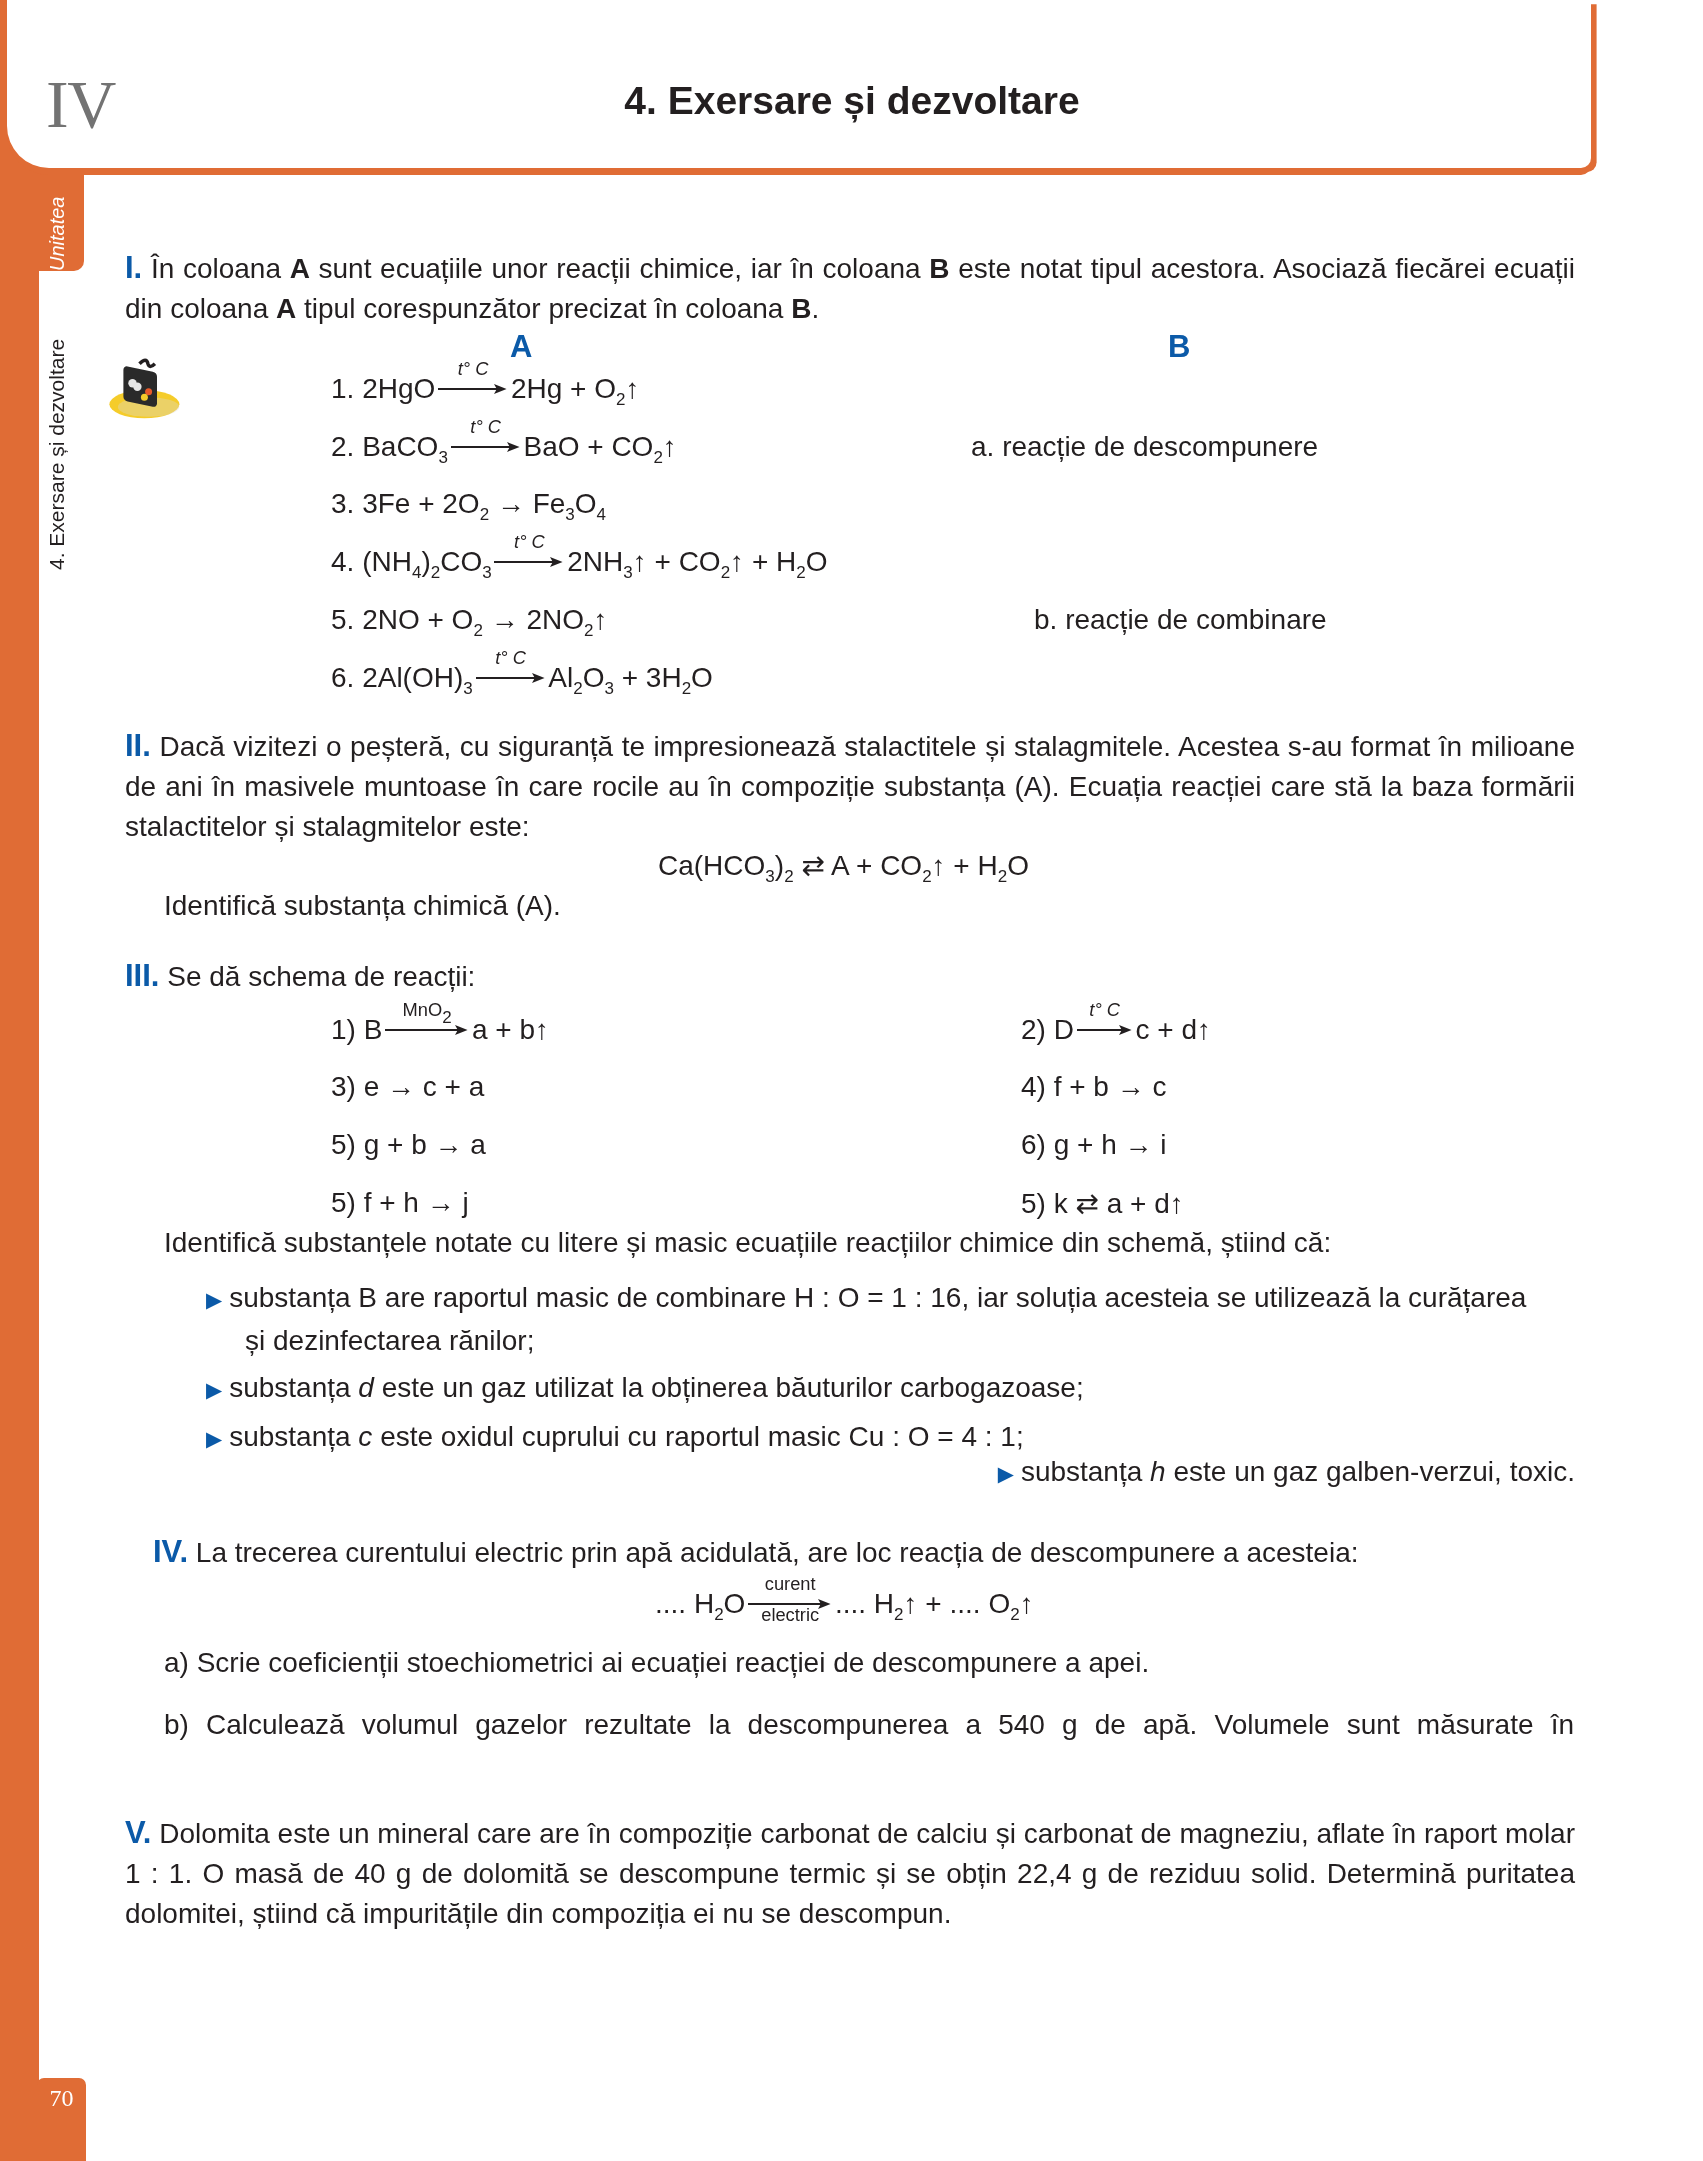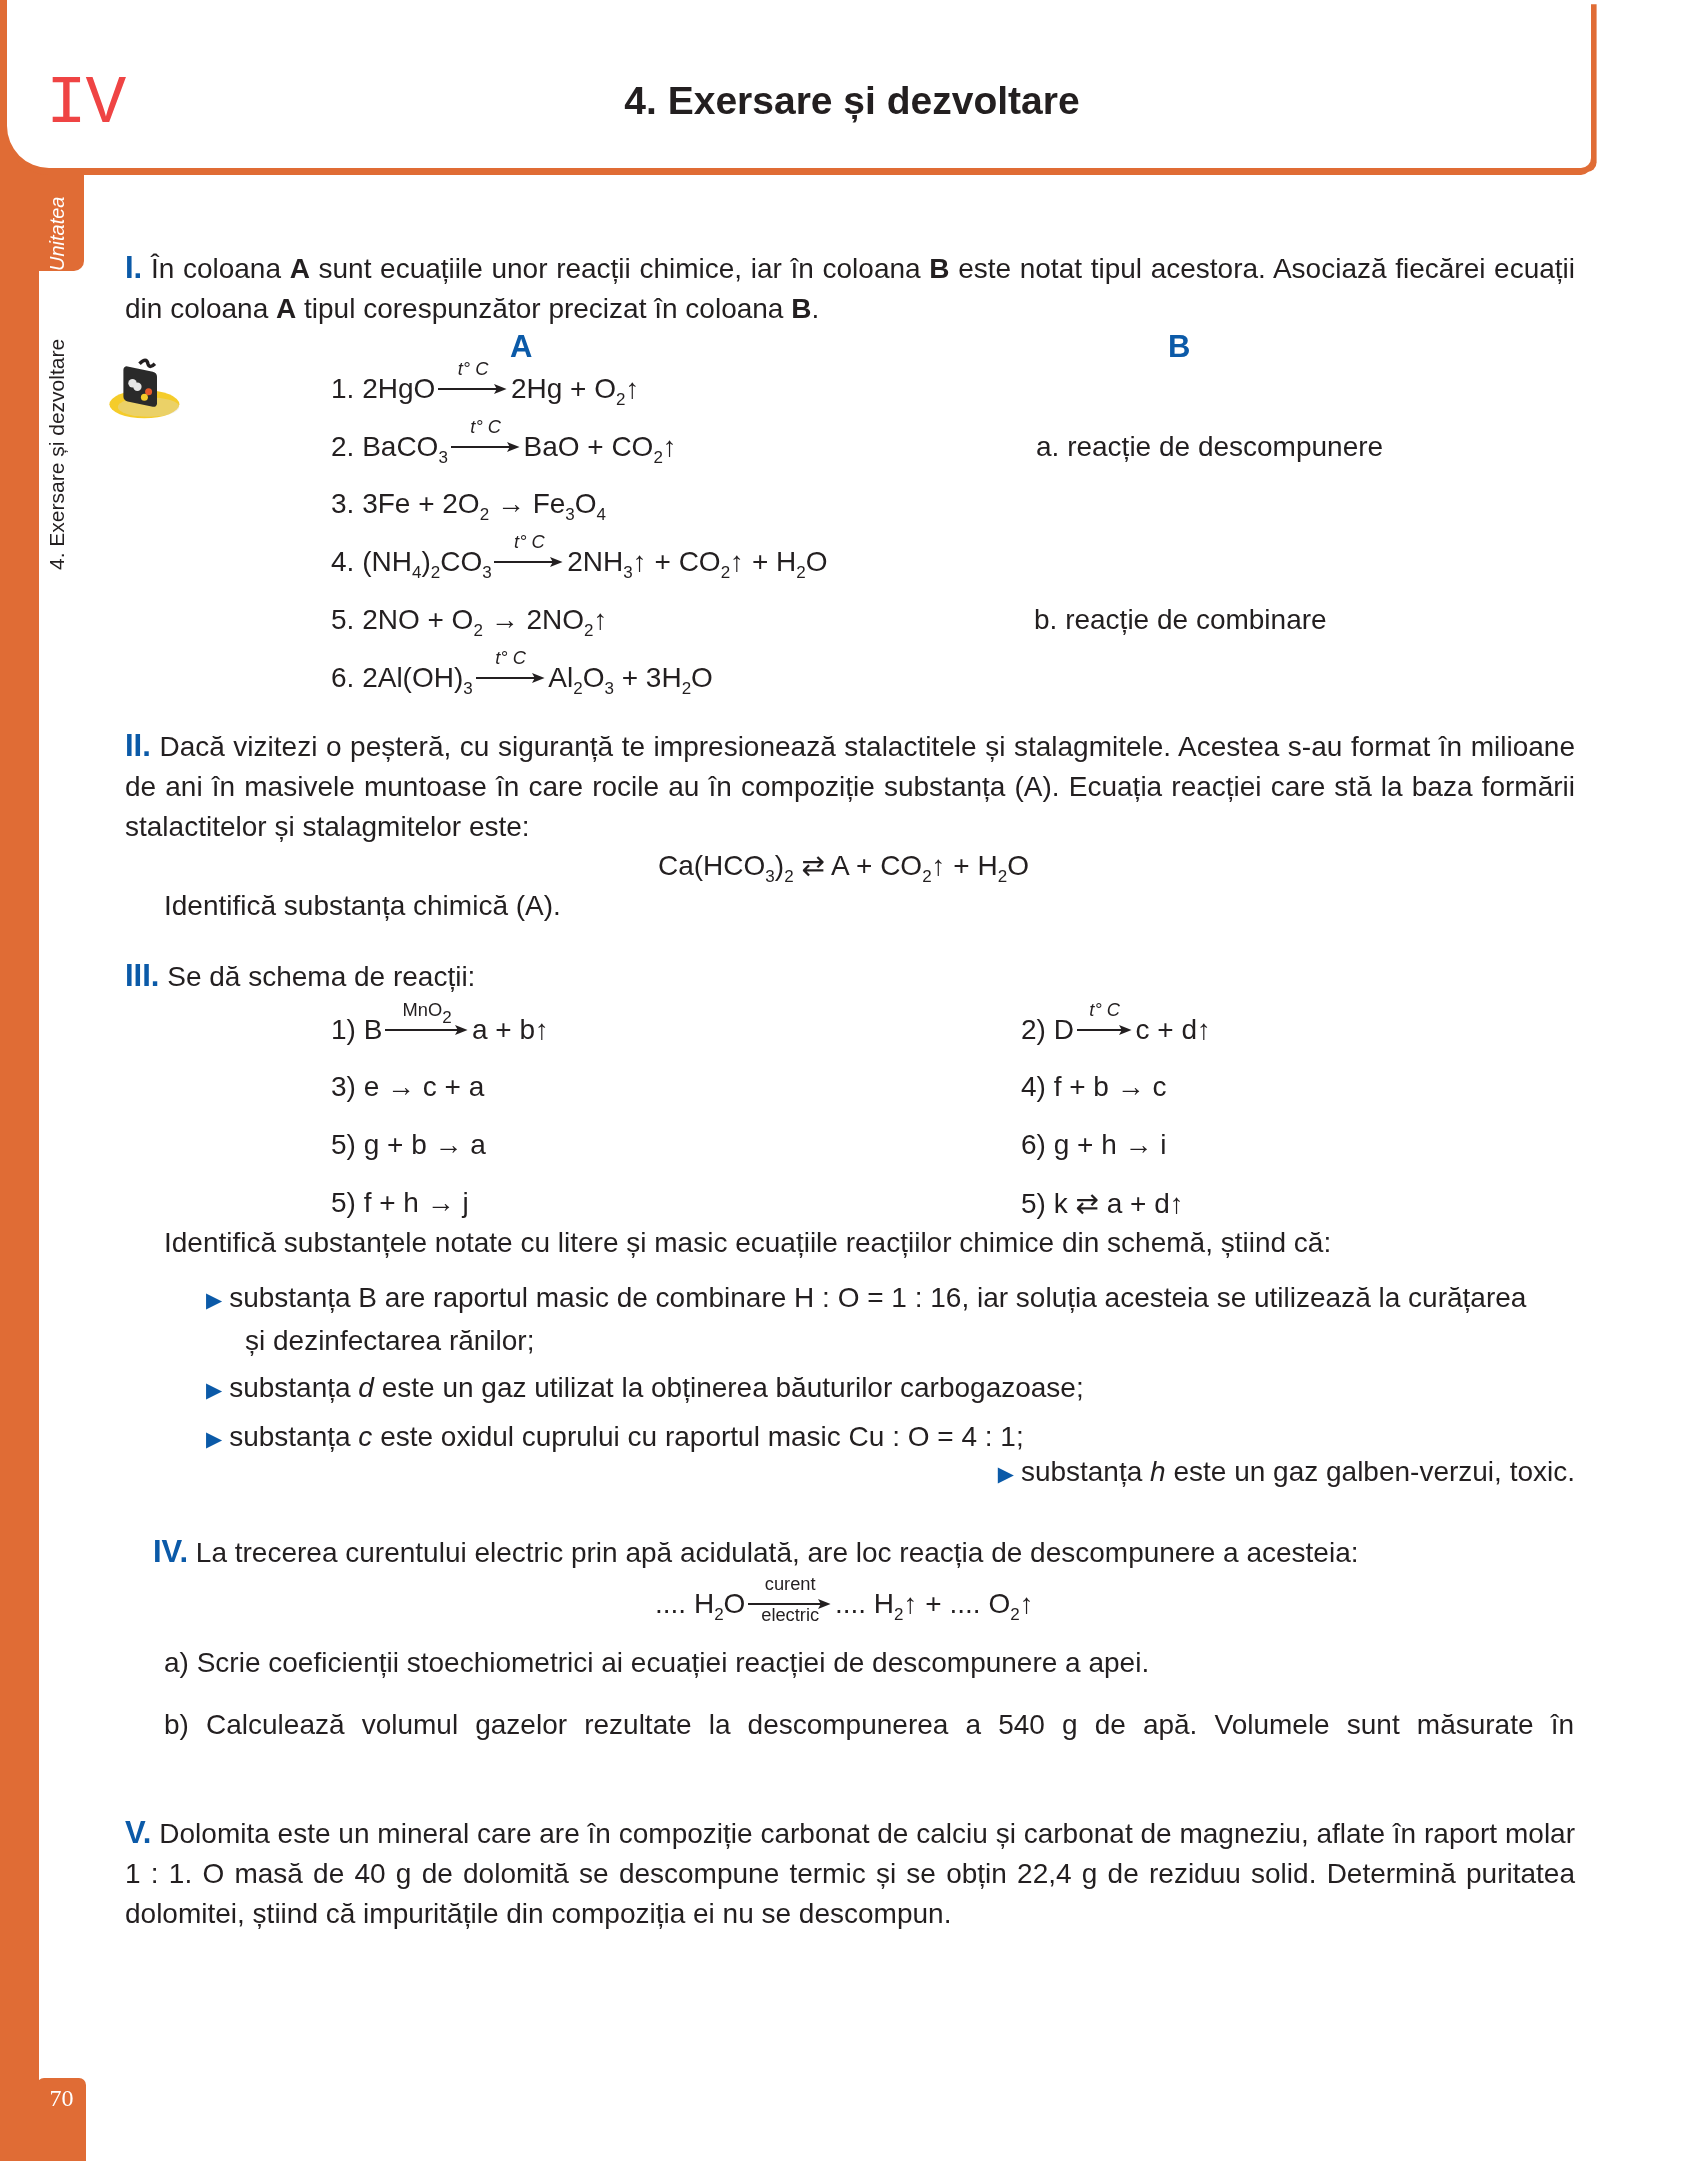--- a/index.html
+++ b/index.html
@@ -4,22 +4,22 @@
 <style>
   html, body { margin:0; padding:0; background:#ffffff; }
   body { width:1704px; height:2161px; position:relative; overflow:hidden;
          font-family:"Liberation Sans", sans-serif; color:#231f20; }
   .side-strip { position:absolute; left:0; top:0; width:39px; height:2161px; background:#e06c35; }
   .unit-tab { position:absolute; left:0; top:0; width:84px; height:271px; background:#e06c35;
               border-bottom-right-radius:10px; }
   .header-card { position:absolute; left:7px; top:0; width:1584px; height:168px; background:#fff;
                  border-bottom-left-radius:42px; border-bottom-right-radius:10px;
                  box-shadow: 0 7px 0 #e06c35, 5.6px 4.2px 0 #e06c35; }
-  .unit-roman { position:absolute; left:46px; top:65px; font-family:Liberation Mono, monospace;
-                font-size:68px; color:#ef4444; letter-spacing:-1.4px; }
+  .unit-roman { position:absolute; left:46px; top:65px; font-family:Liberation Serif, serif;
+                font-size:68px; color:#737373; letter-spacing:-1.4px; }
   .page-title { position:absolute; left:0; width:1704px; top:79px; text-align:center;
                 font-size:39px; font-weight:bold; color:#231f20; }
   .unit-label { position:absolute; left:46px; top:271px; transform-origin:left top;
                 transform:rotate(-90deg); font-style:italic; font-size:20px; color:#fff; }
   .side-lesson { position:absolute; left:45px; top:570px; transform-origin:left top;
                  transform:rotate(-90deg); font-size:21px; color:#231f20; white-space:nowrap; }
   .page-num-box { position:absolute; left:37px; top:2078px; width:49px; height:84px; background:#e06c35;
                   border-top-left-radius:7px; border-top-right-radius:7px; }
   .page-num { position:absolute; left:0; width:49px; top:7px; text-align:center;
               font-family:"Liberation Serif", serif; font-size:24px; color:#fff; }
@@ -89,21 +89,21 @@
 <div class="eq" style="left:331px; top:546px;">4. (NH<sub>4</sub>)<sub>2</sub>CO<sub>3</sub><span class="arrow-wrap"><span class="over">t° C</span><svg width="70" height="14" viewBox="0 0 100 20">
         <line x1="0" y1="10" x2="86" y2="10" stroke="#231f20" stroke-width="3"></line>
         <path d="M80 3 L98 10 L80 17 L84 10 Z" fill="#231f20"></path>
       </svg></span>2NH<sub>3</sub>↑ + CO<sub>2</sub>↑ + H<sub>2</sub>O</div>
 <div class="eq" style="left:331px; top:604px;">5. 2NO + O<sub>2</sub> → 2NO<sub>2</sub>↑</div>
 <div class="eq" style="left:331px; top:662px;">6. 2Al(OH)<sub>3</sub><span class="arrow-wrap"><span class="over">t° C</span><svg width="70" height="14" viewBox="0 0 100 20">
         <line x1="0" y1="10" x2="86" y2="10" stroke="#231f20" stroke-width="3"></line>
         <path d="M80 3 L98 10 L80 17 L84 10 Z" fill="#231f20"></path>
       </svg></span>Al<sub>2</sub>O<sub>3</sub> + 3H<sub>2</sub>O</div>
 
-<div class="eq" style="left:1036px; top:431px;">a. reacție de descompunere</div>
+<div class="eq" style="left:971px; top:431px;">a. reacție de descompunere</div>
 <div class="eq" style="left:1021px; top:604px;margin-left:13px;">b. reacție de combinare</div>
 
 <div class="content justify" style="top:726px;">
   <span class="ex-num">II.</span>
   <span>Dacă vizitezi o peșteră, cu siguranță te impresionează stalactitele și stalagmitele. Acestea s-au format în milioane de ani în masivele muntoase în care rocile au în compoziție substanța (A). Ecuația reacției care stă la baza formării stalactitelor și stalagmitelor este:</span>
 </div>
 <div class="eq" style="left:658px; top:849px;">Ca(HCO<sub>3</sub>)<sub>2</sub> ⇄ A + CO<sub>2</sub>↑ + H<sub>2</sub>O</div>
 <div class="eq" style="left:164px; top:890px;">Identifică substanța chimică (A).</div>
 
 <div class="content" style="top:956px;">

